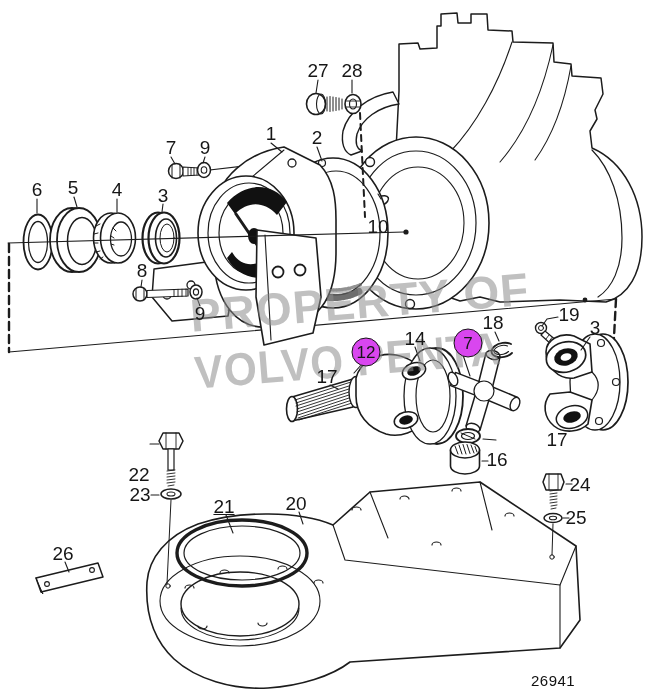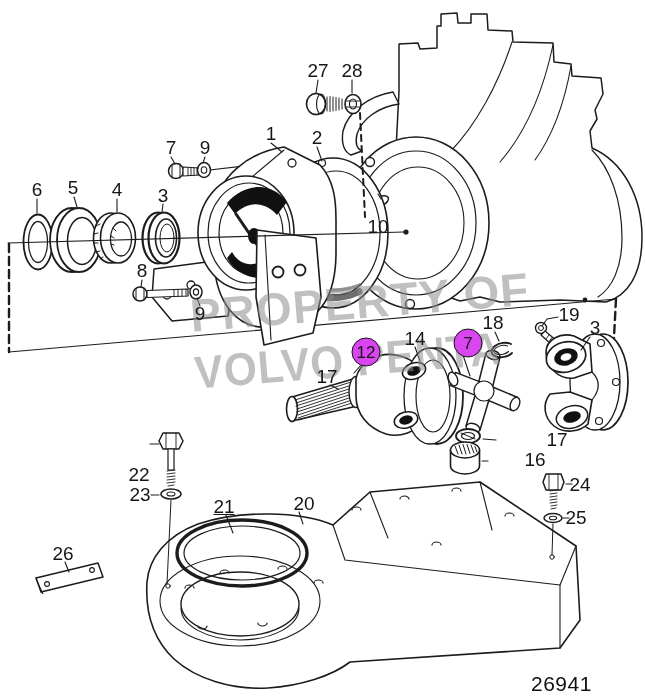--- a/index.html
+++ b/index.html
@@ -7,21 +7,21 @@
        font-family:"Liberation Sans", sans-serif;}
   svg{position:absolute;left:0;top:0;}
   .callout{position:absolute;transform:translate(-50%,-50%);font-size:19px;color:#161616;
            white-space:nowrap;font-family:"Liberation Sans",sans-serif;}
   .callout.circled{width:27px;height:27px;border:1.6px solid #161616;border-radius:50%;
            display:flex;align-items:center;justify-content:center;font-size:17px;background:#d946ef;}
   #watermark{position:absolute;left:188px;top:288px;transform:rotate(-4.6deg);
            transform-origin:left top;color:rgba(140,140,140,0.55);font-weight:bold;
            line-height:57px;font-size:46px;letter-spacing:1px;}
   #watermark .wm2{transform:scaleX(0.92);transform-origin:left;}
-  #figure-number{position:absolute;left:531px;top:672px;font-size:21px;color:#111;
+  #figure-number{position:absolute;left:531px;top:672px;font-size:15px;color:#111;
            letter-spacing:0.5px;}
 </style>
 </head>
 <body>
 
 <svg width="645" height="700" viewBox="0 0 645 700" fill="none" stroke="#1c1c1c" stroke-width="1.4" stroke-linecap="round" stroke-linejoin="round">
 
   <g>
     <path fill="#fff" stroke-width="1.5" d="M 399,44 L 418,43 L 420,49 L 437,48 L 437,26 L 441,26 L 441,14
       L 457,13 L 458,23 L 471,23 L 471,14 L 487,14 L 488,30 L 512,31 L 513,42 L 553,43 L 554,62
@@ -336,25 +336,25 @@
     <div class="callout" style="left: 171px; top: 148px;">7</div>
     <div class="callout" style="left: 142px; top: 271px;">8</div>
     <div class="callout" style="left: 205px; top: 148px;">9</div>
     <div class="callout" style="left: 200px; top: 314px;">9</div>
     <div class="callout" style="left: 378px; top: 185px; margin-top: 42px;">10</div>
     <div class="callout" style="left: 595px; top: 328px;">3</div>
     <div class="callout circled" style="left: 366px; top: 352px;">12</div>
     <div class="callout" style="left: 327px; top: 377px;">17</div>
     <div class="callout" style="left: 415px; top: 339px;">14</div>
     <div class="callout circled" style="left: 468px; top: 343px;">7</div>
-    <div class="callout" style="left: 497px; top: 460px; margin-left: 38px;">16</div>
+    <div class="callout" style="left: 497px; top: 460px;">16</div>
     <div class="callout" style="left: 509px; top: 440px; margin-left: 48px;">17</div>
     <div class="callout" style="left: 493px; top: 323px;">18</div>
     <div class="callout" style="left: 569px; top: 315px;">19</div>
-    <div class="callout" style="left: 304px; top: 504px;">20</div>
+    <div class="callout" style="left: 296px; top: 504px;">20</div>
     <div class="callout" style="left: 224px; top: 507px; text-decoration: underline;">21</div>
     <div class="callout" style="left: 139px; top: 444px; margin-top: 31px;">22</div>
     <div class="callout" style="left: 140px; top: 495px; text-align: center;">23</div>
     <div class="callout" style="left: 580px; top: 485px;">24</div>
     <div class="callout" style="left: 576px; top: 518px;">25</div>
     <div class="callout" style="left: 63px; top: 554px;">26</div>
     <div class="callout" style="left: 318px; top: 71px;">27</div>
     <div class="callout" style="left: 352px; top: 71px;">28</div>
   </div>
 

